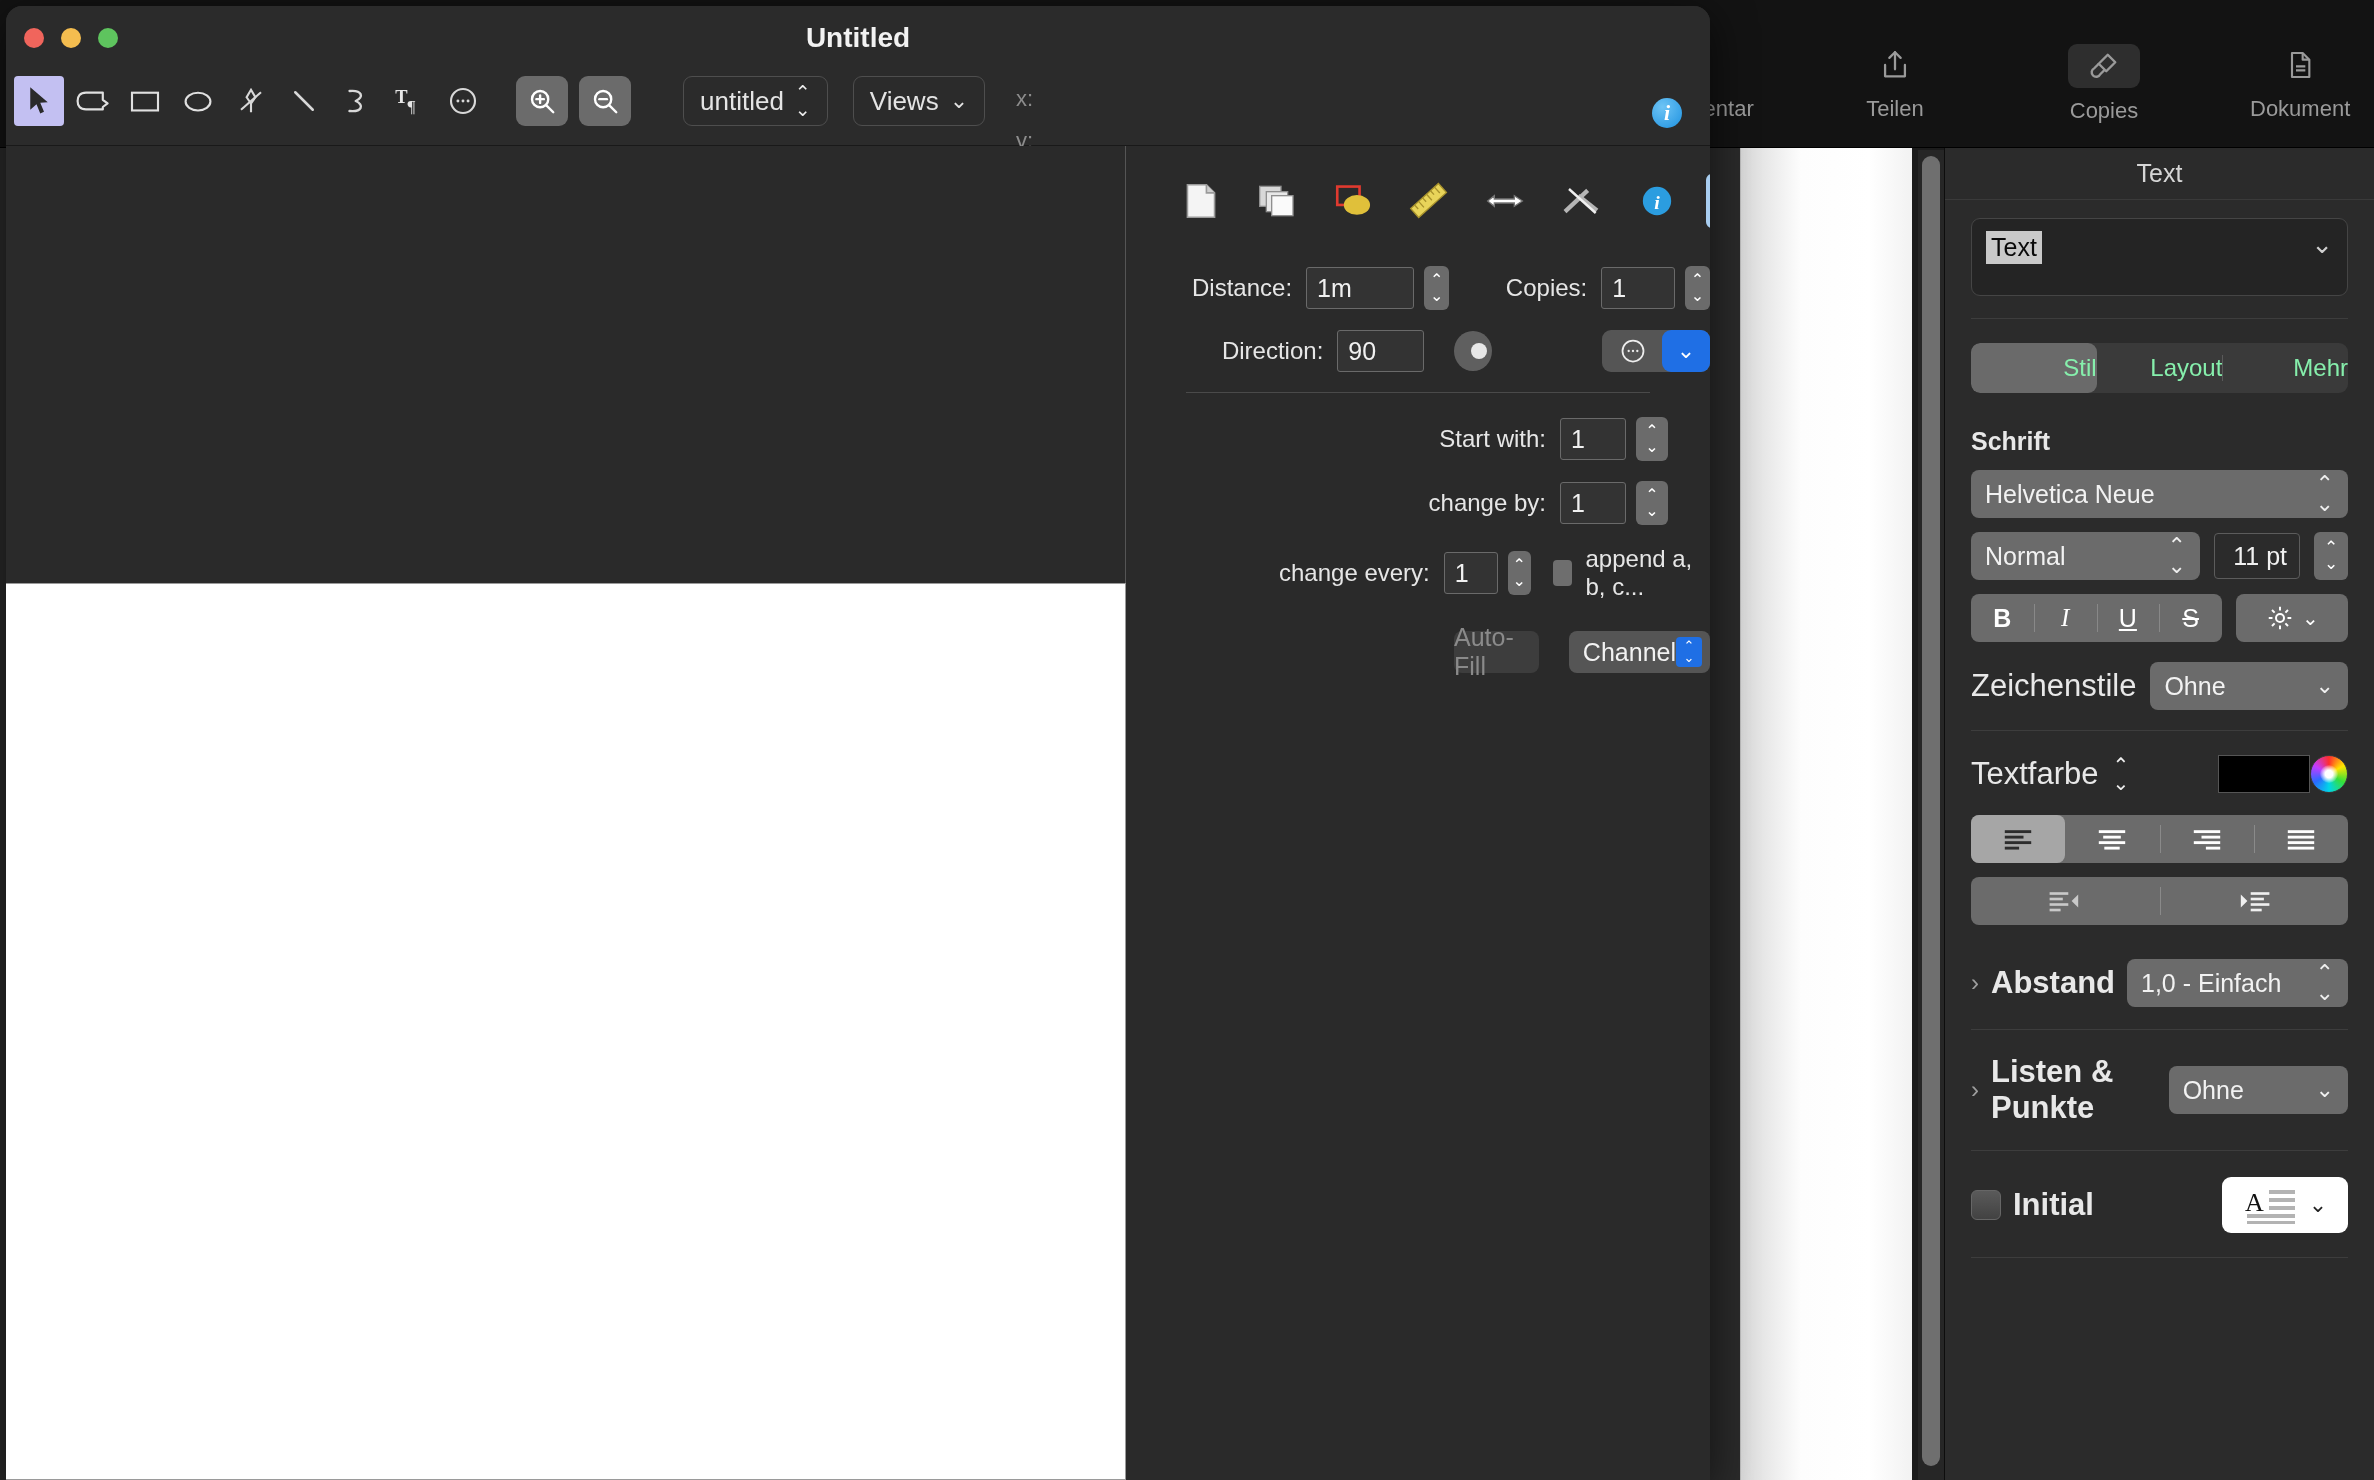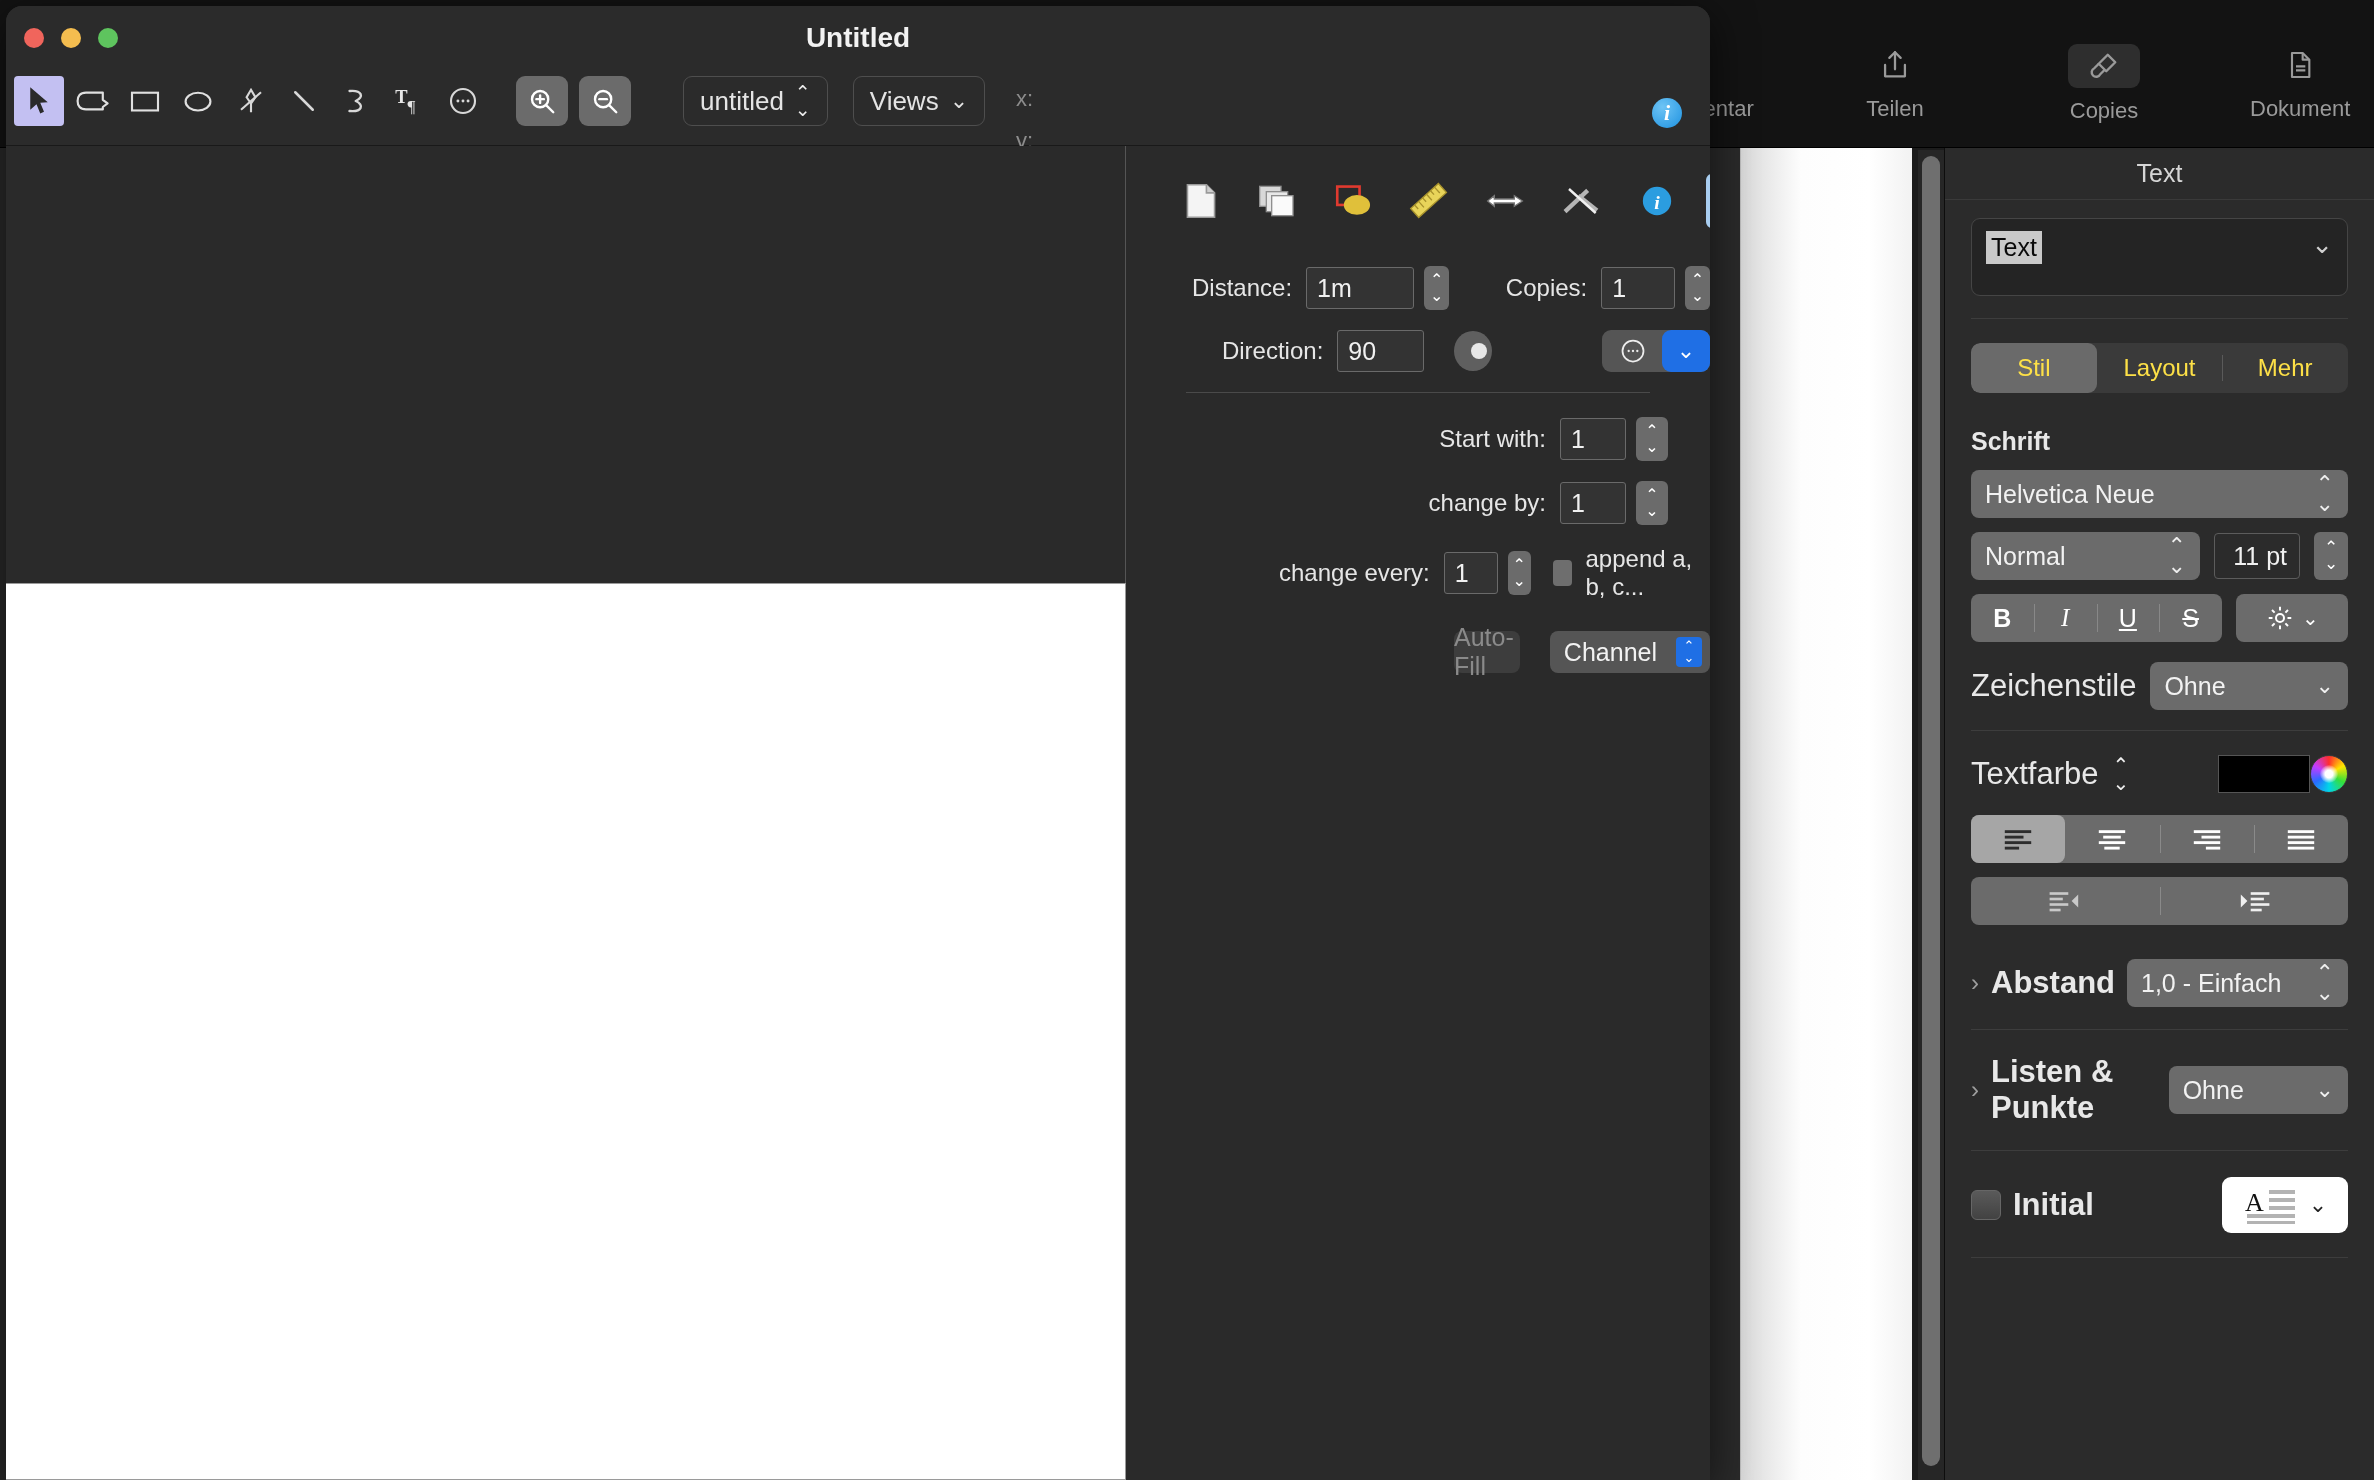--- a/index.html
+++ b/index.html
@@ -66,22 +66,22 @@
     background: #c9c9c9; color: #0a0a0a; font-size: 25px;
     padding: 2px 5px; line-height: 1.15;
   }
   .chev-d { color: #d0d0d0; font-size: 26px; line-height: 1; }
   .sb-sep { height: 1px; background: #3d3d3d; margin: 22px 0 0 0; }
   .seg {
     margin: 24px 0 0 0; height: 50px; background: #3a3a3a;
     border-radius: 9px; display: flex; align-items: stretch; overflow: hidden;
   }
   .seg > div {
-    flex: 1; display: flex; align-items: center; justify-content: center;
-    color: #fde047; font-size: 24px; position: relative;
+    flex: 1; display: flex; align-items: center; justify-content: flex-end;
+    color: #86efac; font-size: 24px; position: relative;
   }
   .seg > div.on { background: #6a6a6a; border-radius: 9px; }
   .seg > div + div::before {
     content: ''; position: absolute; left: 0; top: 12px; bottom: 12px;
     width: 1px; background: #5a5a5a;
   }
   .seg > div.on + div::before, .seg > div.on::before { background: transparent; }
 
   .sec-label { color: #e8e8e8; font-size: 25px; font-weight: bold; margin: 34px 0 14px 0; }
 
@@ -740,21 +740,21 @@
             </div>
             <div class="spin" style="margin-left:10px;">⌃<br>⌄</div>
             <span class="chkbox-sm" style="margin-left:22px;"></span>
             <span class="flabel" style="margin-left:14px; text-align:left;">append a, b, c...</span>
           </div>
 
           <div class="frow" style="margin-top:30px;">
             <div class="btn-disabled" style="margin-left:328px;">
               <span>Auto-Fill</span>
             </div>
-            <div class="pop-dark" style="margin-left:30px;gap:19px;">
+            <div class="pop-dark" style="margin-left:30px;">
               <span>Channel</span>
               <span class="bluestep">⌃<br>⌄</span>
             </div>
           </div>
 
         </div>
       </div>
     </div>
   </div>
 

